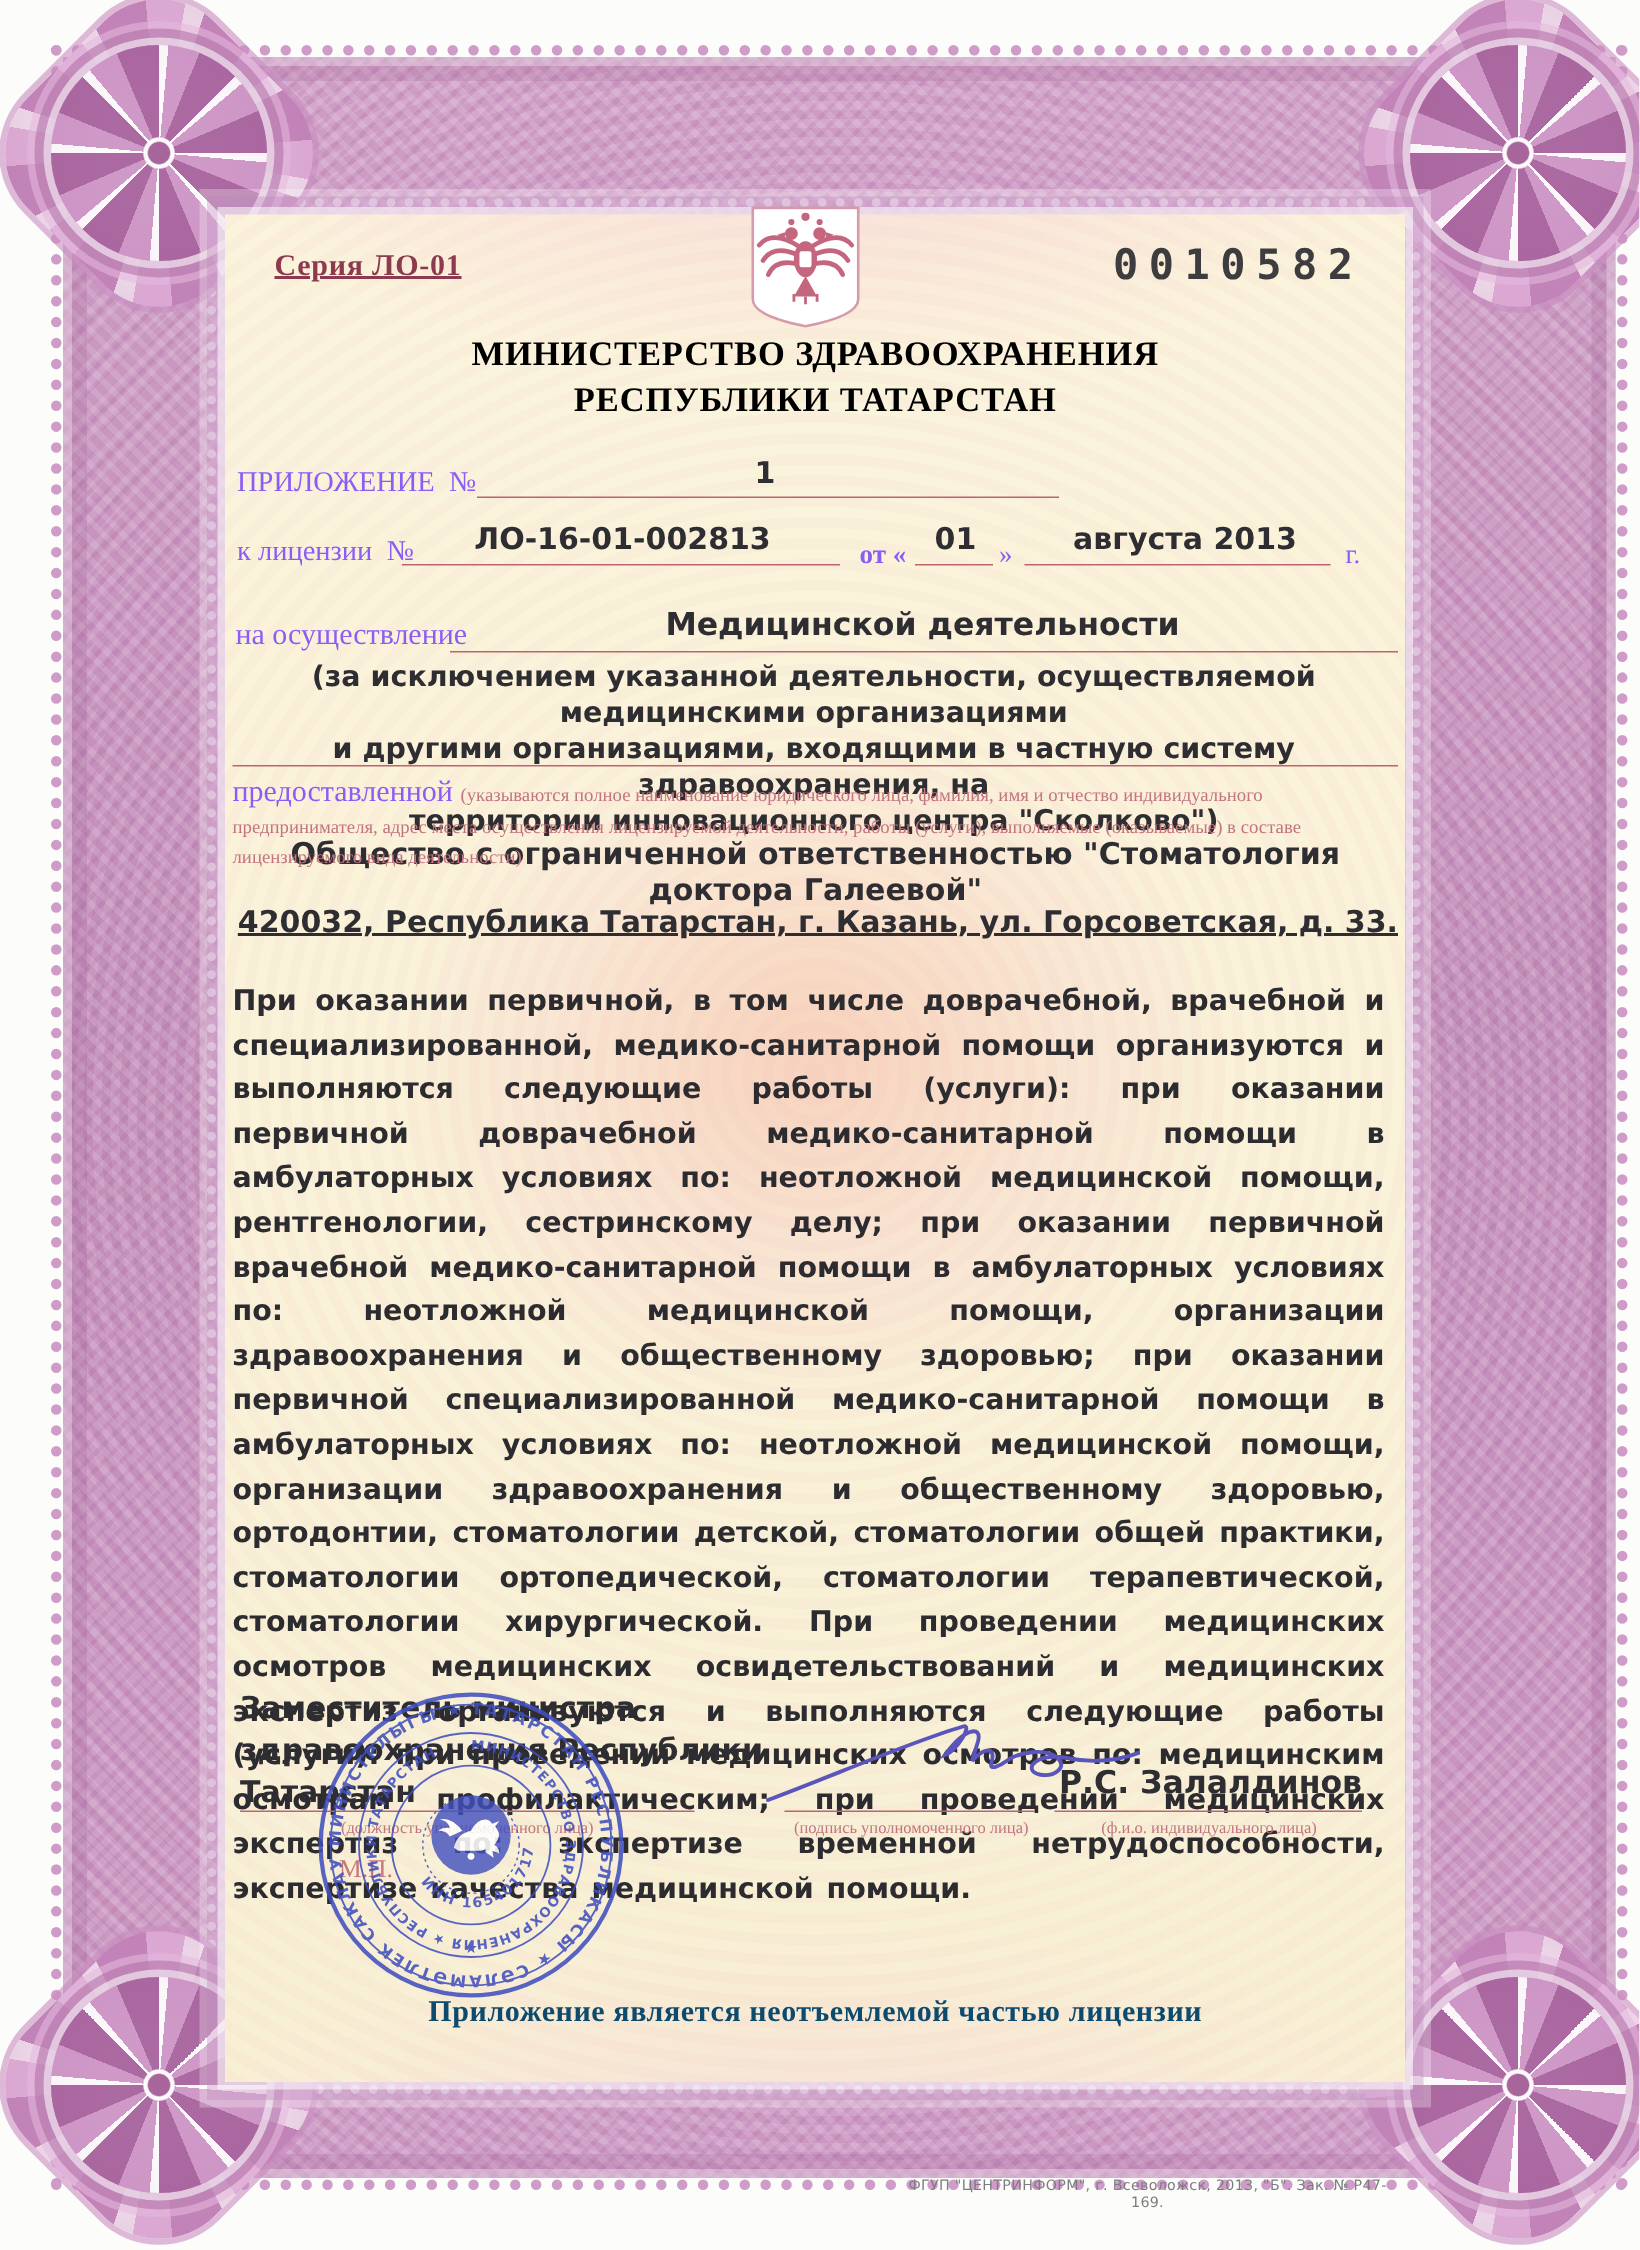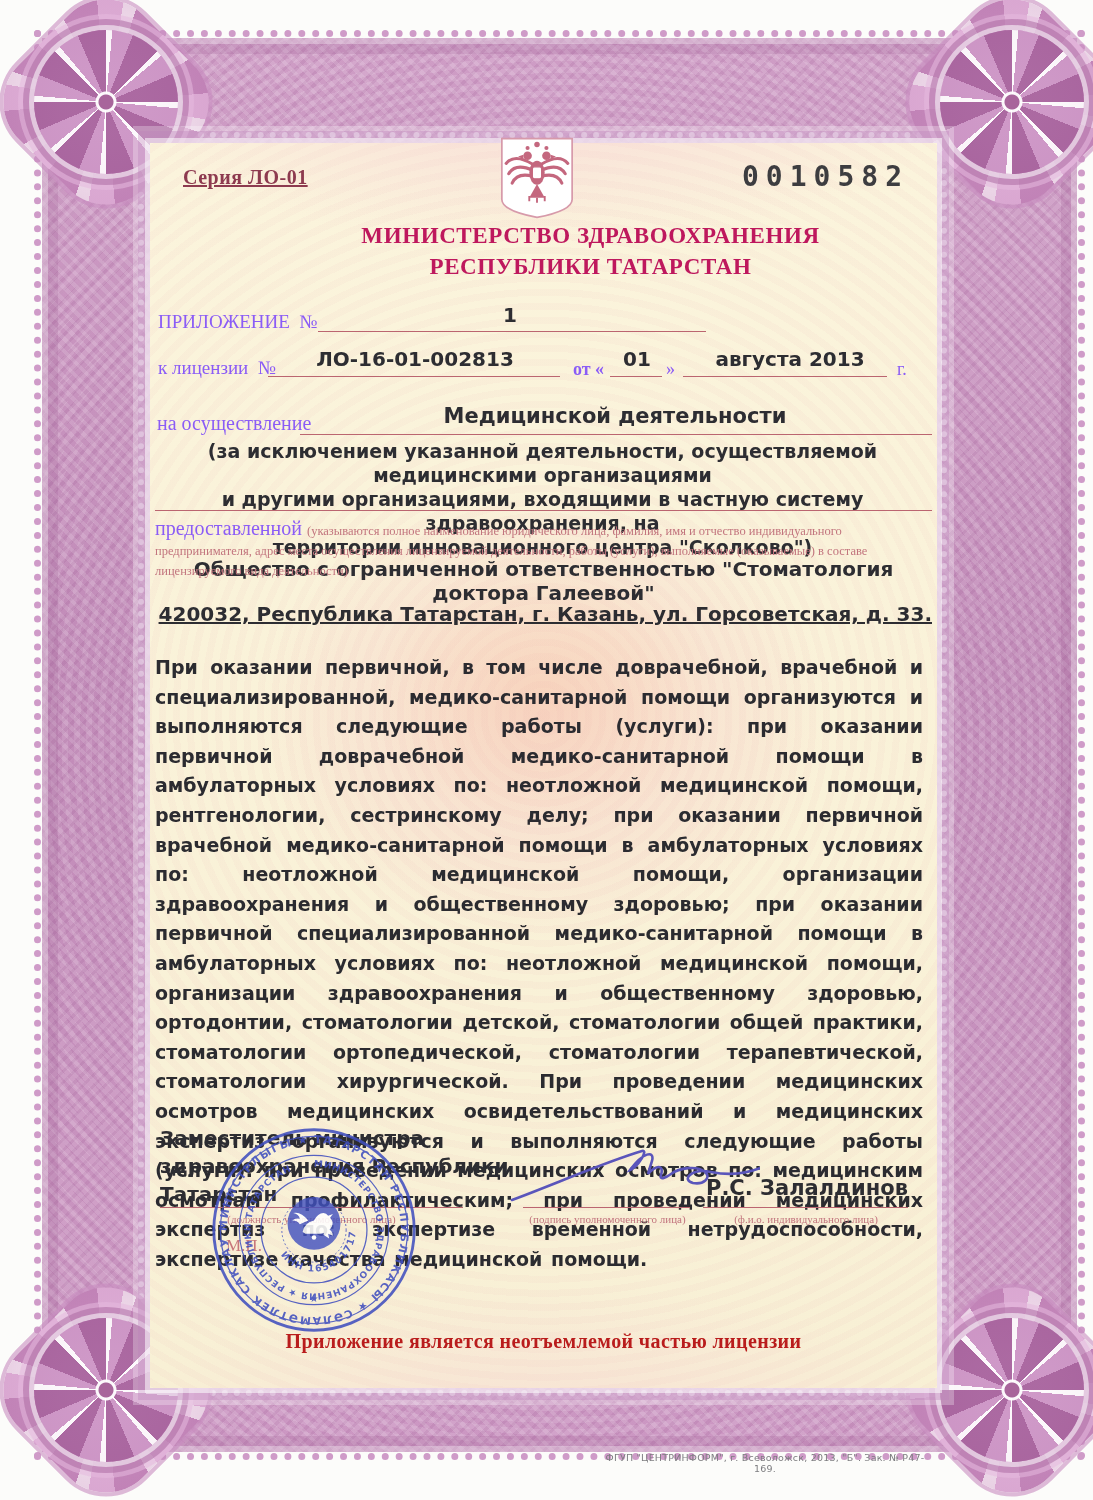--- a/index.html
+++ b/index.html
@@ -55,29 +55,29 @@
   
   .abs{position:absolute;}
   .serif{font-family:"Liberation Serif",serif;text-decoration:underline;}
   .red-label{font-family:"Liberation Serif",serif;color:#8b5cf6;}
   .typed{font-weight:bold;color:#2d2d32;}
   .uline{position:absolute;height:0;border-bottom:1.6px solid #bb6570;}
   .series{left:183px;top:166px;font-size:20px;font-weight:bold;color:#8d3a4f;letter-spacing:.5px;}
   .number{left:742px;top:160px;width:160px;font-family:"DejaVu Sans Mono",monospace;
     font-size:28px;font-weight:bold;letter-spacing:7px;color:#3d3d40;}
   .ministry{left:150px;top:220px;width:787px;text-align:center;font-family:"Liberation Serif",serif;
-    font-weight:bold;font-size:23px;line-height:31px;color:#be185d;letter-spacing:.6px;padding-left:47px;}
+    font-weight:bold;font-size:23px;line-height:31px;color:#000000;letter-spacing:.6px;}
   .note-small{font-size:12.5px;line-height:16.5px;color:#c2757e;font-family:"Liberation Serif",serif;}
   .tiny-label{font-size:11px;color:#c2757e;font-family:"Liberation Serif",serif;text-align:center;}
   .body-par{
     left:155px;top:653px;width:768px;font-size:19px;line-height:29.6px;font-weight:bold;
     text-align:justify;text-align-last:left;color:#2b2b30;word-spacing:2px;
   }
   .footer-note{left:155px;top:1330px;width:777px;text-align:center;font-family:"Liberation Serif",serif;
-    font-weight:bold;font-size:20px;color:#b91c1c;letter-spacing:.4px;}
+    font-weight:bold;font-size:20px;color:#0c4a6e;letter-spacing:.4px;}
   .print-info{left:600px;top:1452px;width:330px;text-align:center;font-size:9.5px;color:#7d7d80;letter-spacing:.2px;}
   .mp{left:226px;top:1236px;font-family:"Liberation Serif",serif;font-size:17px;color:#c0636c;opacity:.85;}
   .stamp-wrap{left:210px;top:1126px;width:208px;height:208px;opacity:.88;}
   .sig-wrap{left:500px;top:1138px;width:260px;height:78px;}
   .emblem-wrap{left:494px;top:136px;width:86px;height:84px;}
 </style>
 </head>
 <body>
 
 <div class="page">

